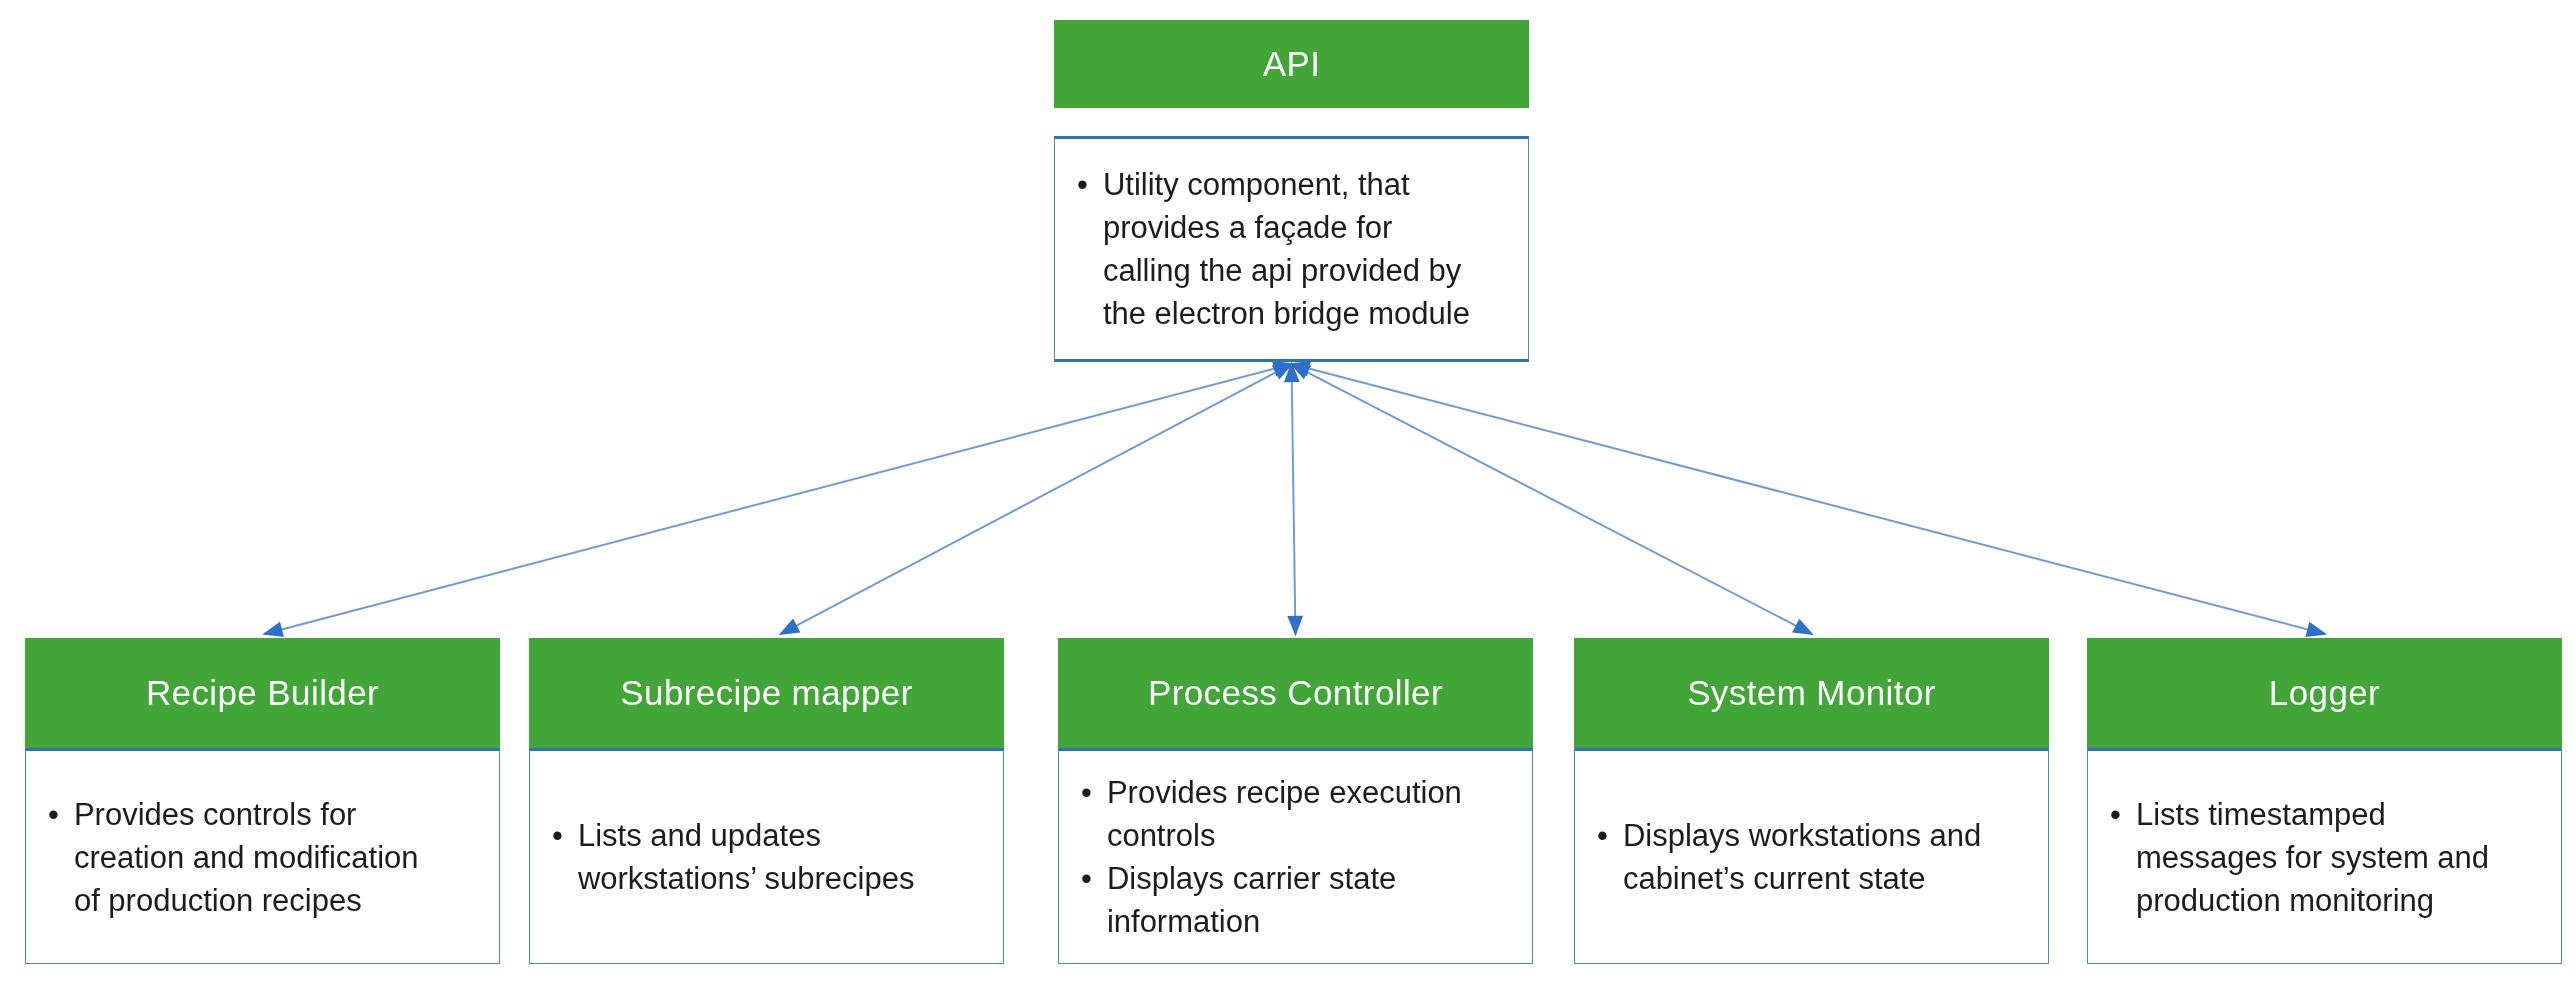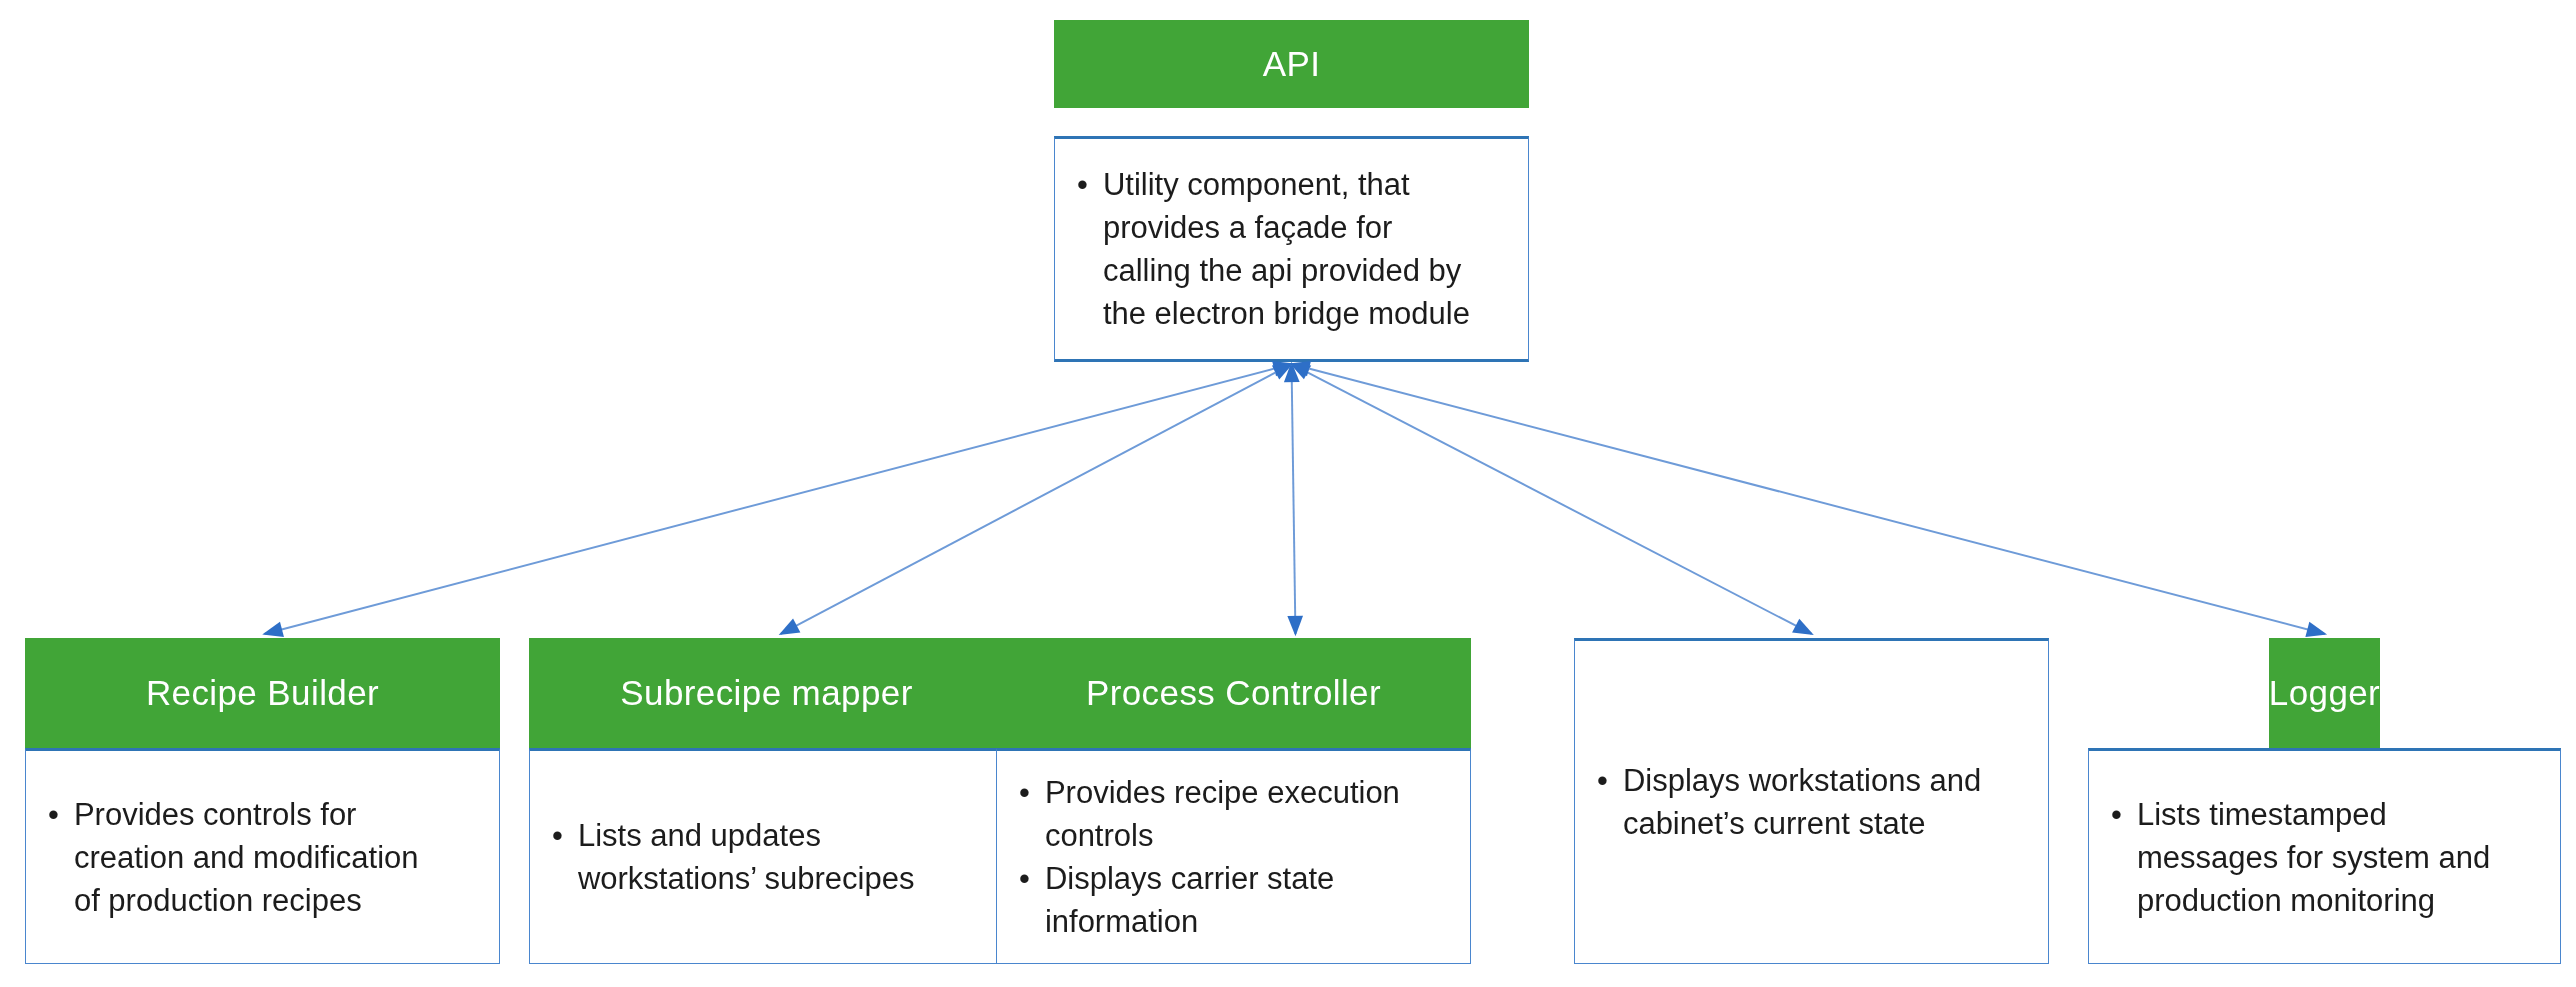--- a/index.html
+++ b/index.html
@@ -63,23 +63,23 @@
   }
 
   
   .node-api               { left: 1054px; top: 20.4px;  width: 475px; height: 342px; gap: 28px; }
   .node-api .node-header  { height: 88px; }
 
   .node-child             { top: 638px; width: 475px; height: 326px; }
   .node-child .node-header{ height: 110px; }
   .node-recipe-builder    { left: 25px;   }
   .node-subrecipe-mapper  { left: 529px;  }
-  .node-process-controller{ left: 996px; }
+  .node-process-controller{ left: 1058px; }
   .node-system-monitor    { left: 1574px; }
-  .node-logger            { left: 2087px; align-items: center; }
+  .node-logger            { left: 2087px; }
 
   svg.connectors {
     position: absolute;
     left: 0; top: 0;
     width: 2576px; height: 987px;
     pointer-events: none;
   }
   svg.connectors line {
     stroke: #6E9BD8;
     stroke-width: 2.5;
@@ -129,20 +129,23 @@
     </div>
     <div class="node-body">
       <ul class="bullets">
         <li>Provides recipe execution controls</li>
         <li>Displays carrier state information</li>
       </ul>
     </div>
   </div>
 
   <div class="node node-child node-system-monitor">
+    <div class="node-header">
+      <span>System Monitor</span>
+    </div>
     <div class="node-body">
       <ul class="bullets">
         <li>Displays workstations and cabinet’s current state</li>
       </ul>
     </div>
   </div>
 
   <div class="node node-child node-logger">
     <div class="node-header">
       <span>Logger</span>

